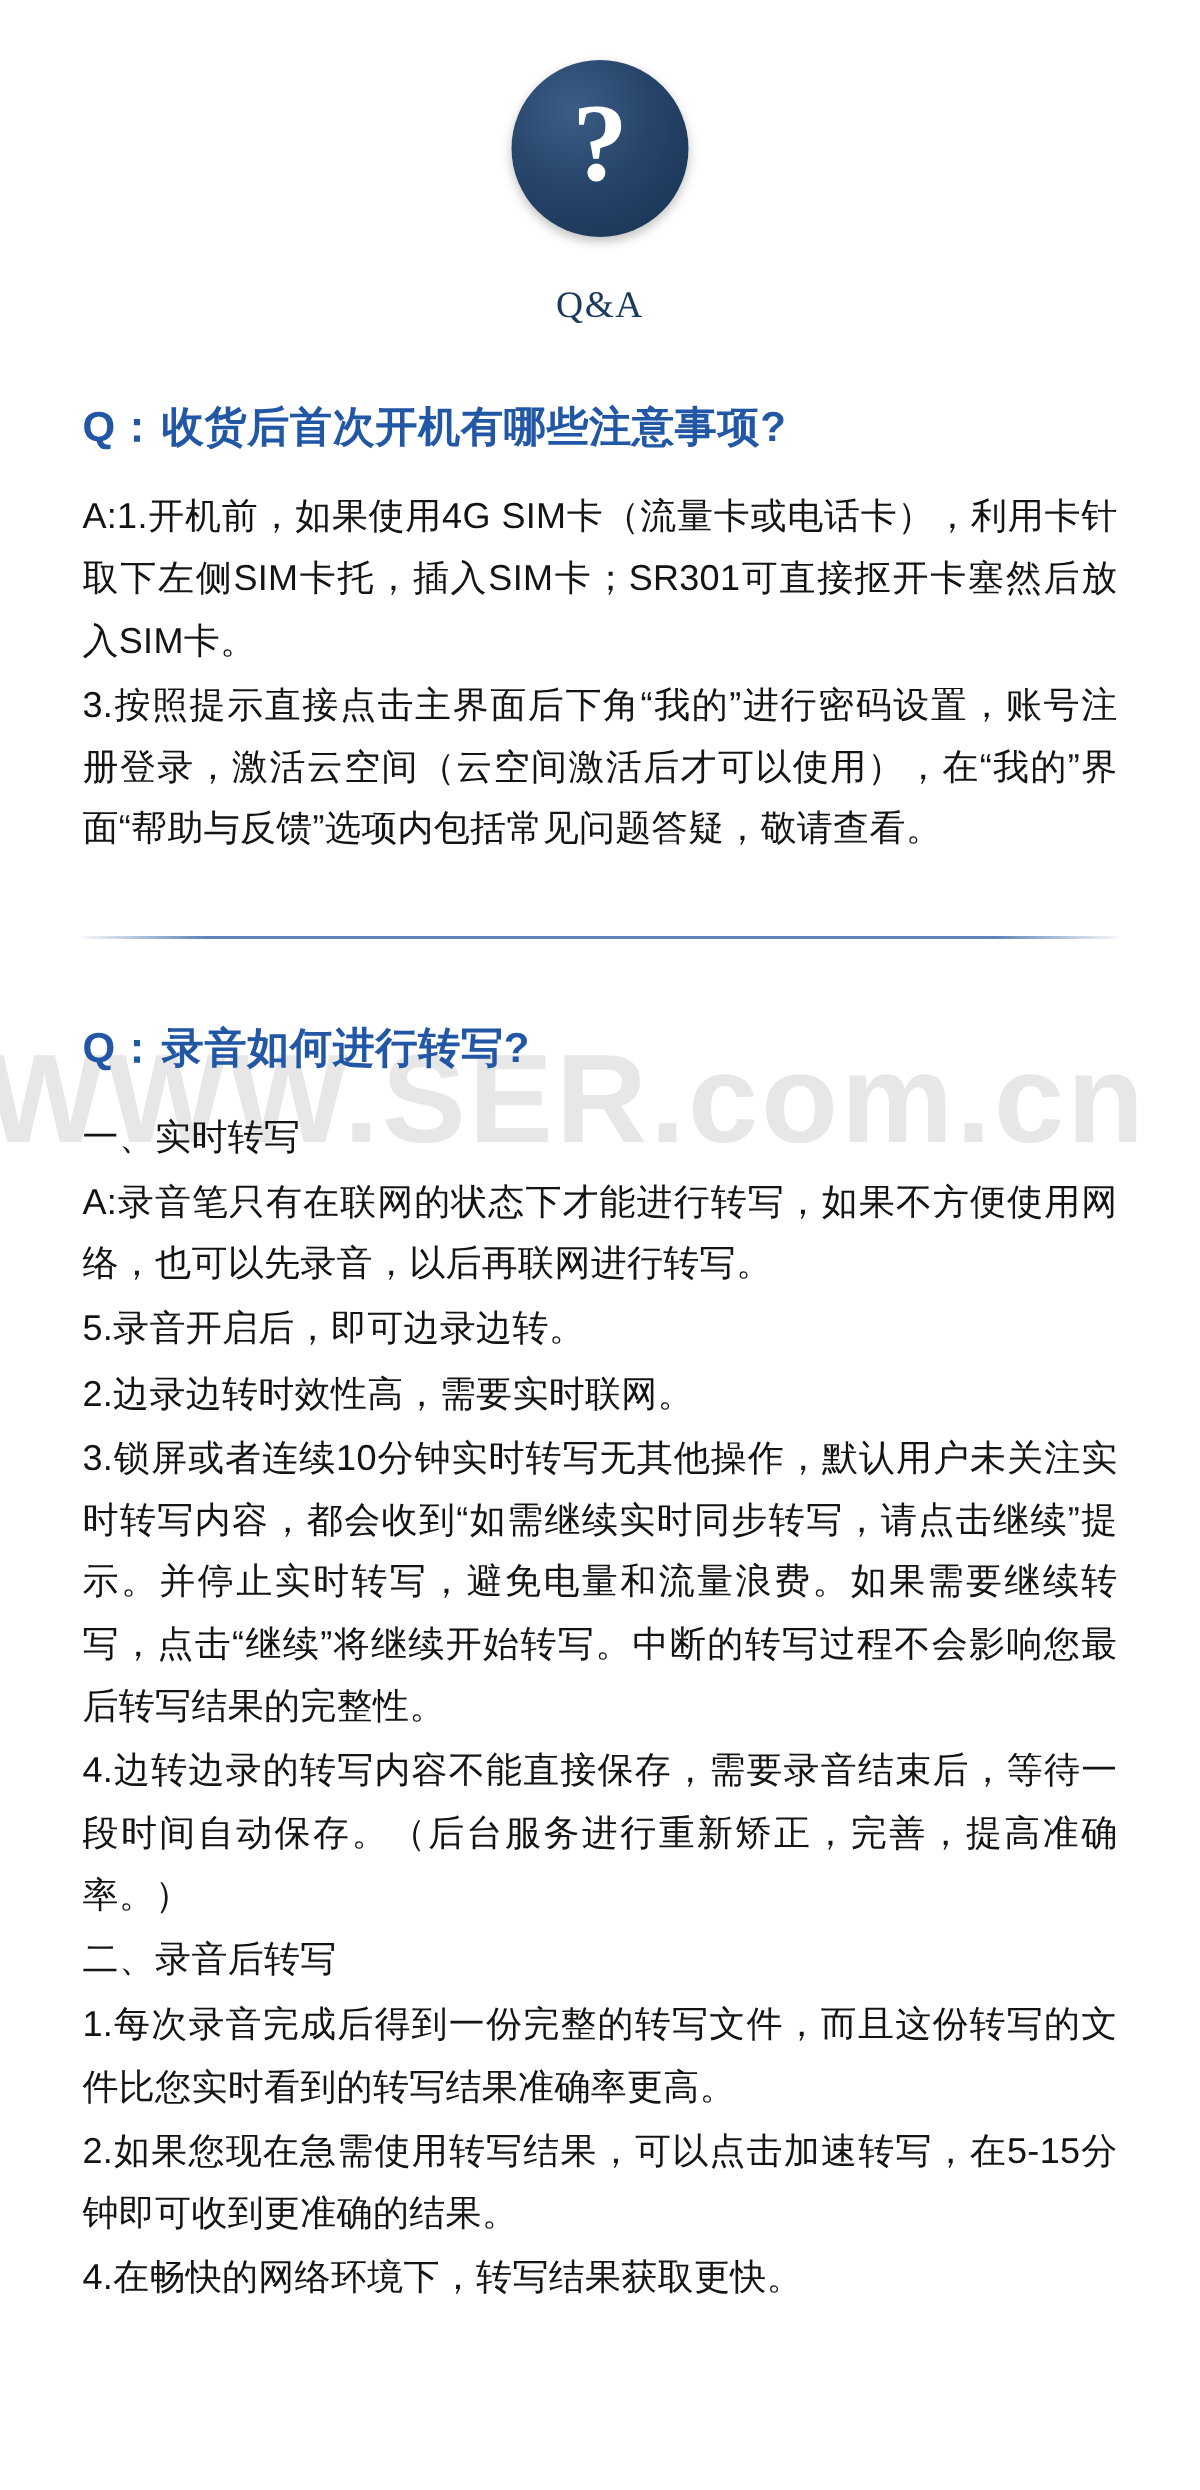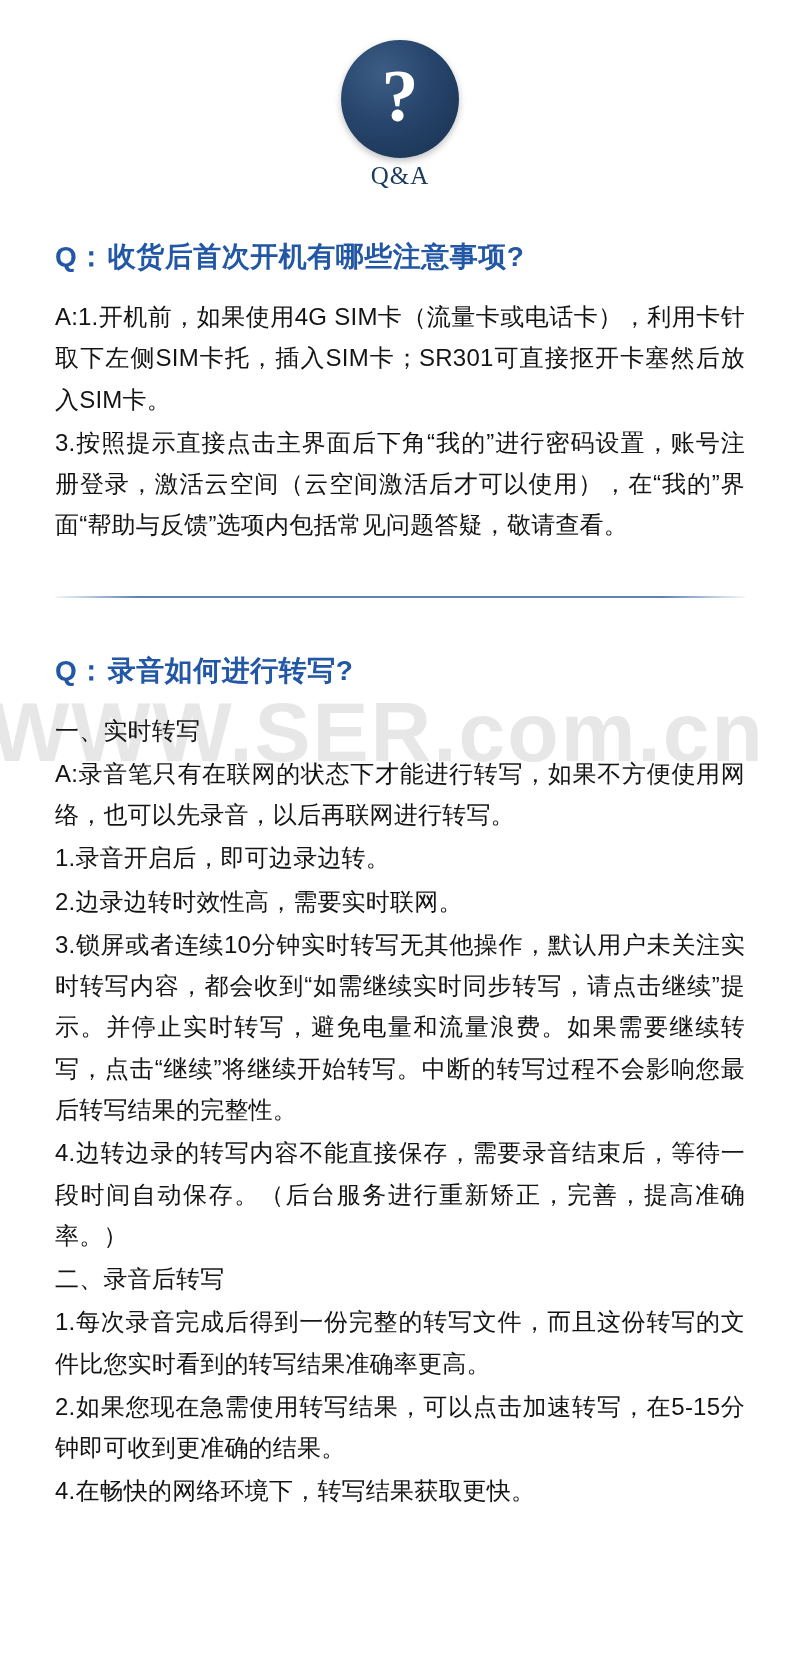--- a/index.html
+++ b/index.html
@@ -43,21 +43,21 @@
   }
   .logo-circle .qmark {
     color: #ffffff;
     font-size: 74px;
     font-weight: bold;
     line-height: 1;
     margin-top: -6px;
     font-family: "Liberation Serif", serif;
   }
   .logo-text {
-    margin-top: 4px;
+    margin-top: 32px;
     font-size: 25px;
     letter-spacing: 1px;
     color: #1b3a5e;
     font-family: "Liberation Serif", serif;
   }
 
   
   .section {
     margin-top: 46px;
   }
@@ -151,21 +151,21 @@
       <div class="divider"></div>
     </div>
 
     <div class="section">
       <div class="q-heading">
         <span class="q-label">Q：</span><span>录音如何进行转写?</span>
       </div>
       <div class="body-block">
         <p class="para">一、实时转写</p>
         <p class="para">A:录音笔只有在联网的状态下才能进行转写，如果不方便使用网络，也可以先录音，以后再联网进行转写。</p>
-        <p class="para">1.录音开启后，即可边录边转。</p>
+        <p class="para">5.录音开启后，即可边录边转。</p>
         <p class="para">2.边录边转时效性高，需要实时联网。</p>
         <p class="para">3.锁屏或者连续10分钟实时转写无其他操作，默认用户未关注实时转写内容，都会收到“如需继续实时同步转写，请点击继续”提示。并停止实时转写，避免电量和流量浪费。如果需要继续转写，点击“继续”将继续开始转写。中断的转写过程不会影响您最后转写结果的完整性。</p>
         <p class="para">4.边转边录的转写内容不能直接保存，需要录音结束后，等待一段时间自动保存。（后台服务进行重新矫正，完善，提高准确率。）</p>
         <p class="para">二、录音后转写</p>
         <p class="para">1.每次录音完成后得到一份完整的转写文件，而且这份转写的文件比您实时看到的转写结果准确率更高。</p>
         <p class="para">2.如果您现在急需使用转写结果，可以点击加速转写，在5-15分钟即可收到更准确的结果。</p>
         <p class="para">4.在畅快的网络环境下，转写结果获取更快。</p>
       </div>
     </div>
 

